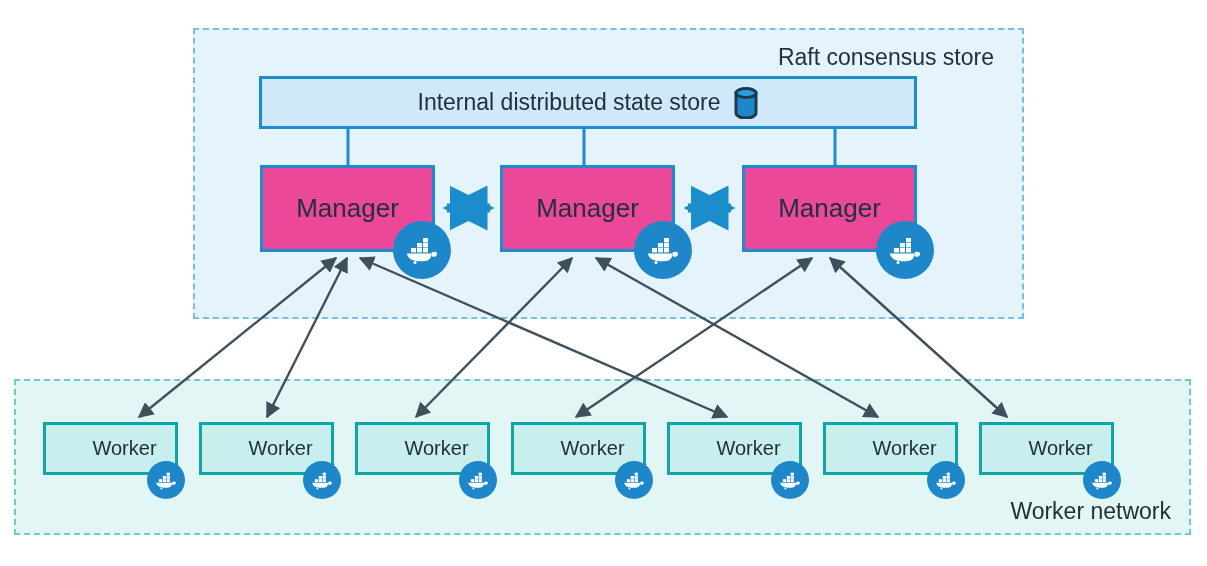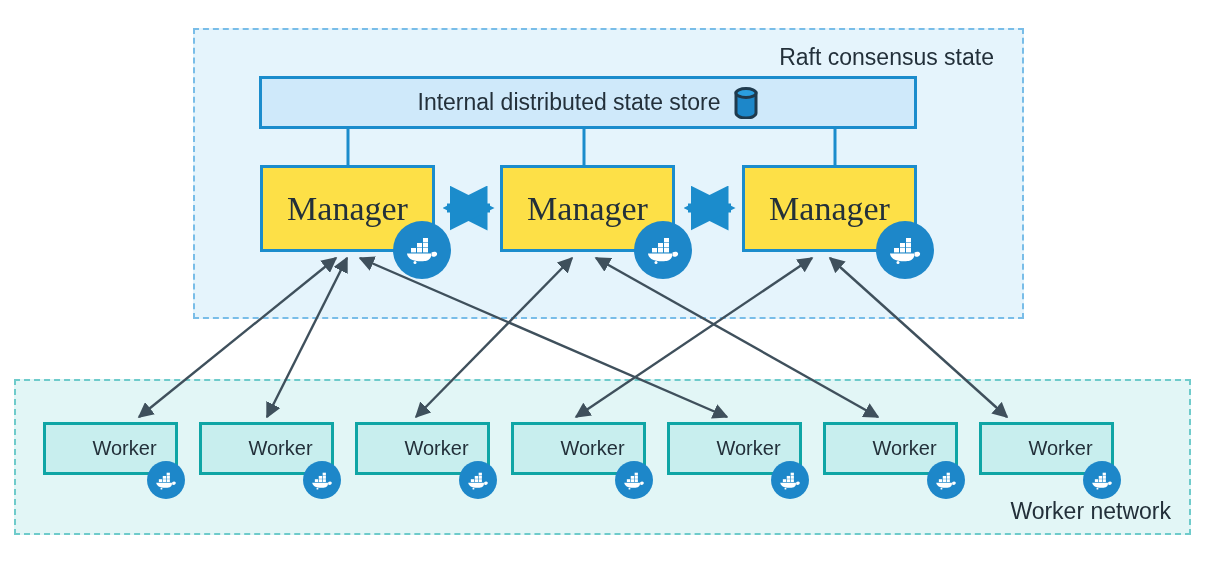--- a/index.html
+++ b/index.html
@@ -69,24 +69,23 @@
     display: flex;
     align-items: center;
     justify-content: center;
     color: #23303a;
   }
   .store-node {
     background: #cfe9fa;
     border: 3px solid #1b8ccc;
   }
   .manager-node {
-    background: #fde047;
+    background: #ec4899;
     border: 3px solid #1b8ccc;
-    font-size: 34px;
-    font-family: Liberation Serif, serif;
+    font-size: 26px;
   }
   .worker-node {
     background: #c8eeee;
     border: 3px solid #0fa5a5;
     font-size: 20px;
     padding-left: 28px;
   }
   .store-inner {
     display: flex;
     align-items: center;
@@ -108,21 +107,21 @@
   .docker-badge.wkr { width: 38px; height: 38px; }
 
   .db-icon { display: block; }
 </style>
 </head>
 <body>
 
 <div id="canvas">
 
   <div class="group" id="raft-group">
-    <div class="group-label" id="raft-label">Raft consensus state</div>
+    <div class="group-label" id="raft-label">Raft consensus store</div>
   </div>
 
   <div class="group" id="gossip-group">
     <div class="group-label" id="gossip-label">Worker network</div>
   </div>
 
   <svg id="edges" viewBox="0 0 1207 566" xmlns="http://www.w3.org/2000/svg">
     <defs>
       <marker id="blue-arrow" viewBox="0 0 10 10" refX="9" refY="5" markerWidth="5" markerHeight="5" orient="auto-start-reverse">
         <path d="M 0 0 L 10 5 L 0 10 z" fill="#1b8ccc"></path>

